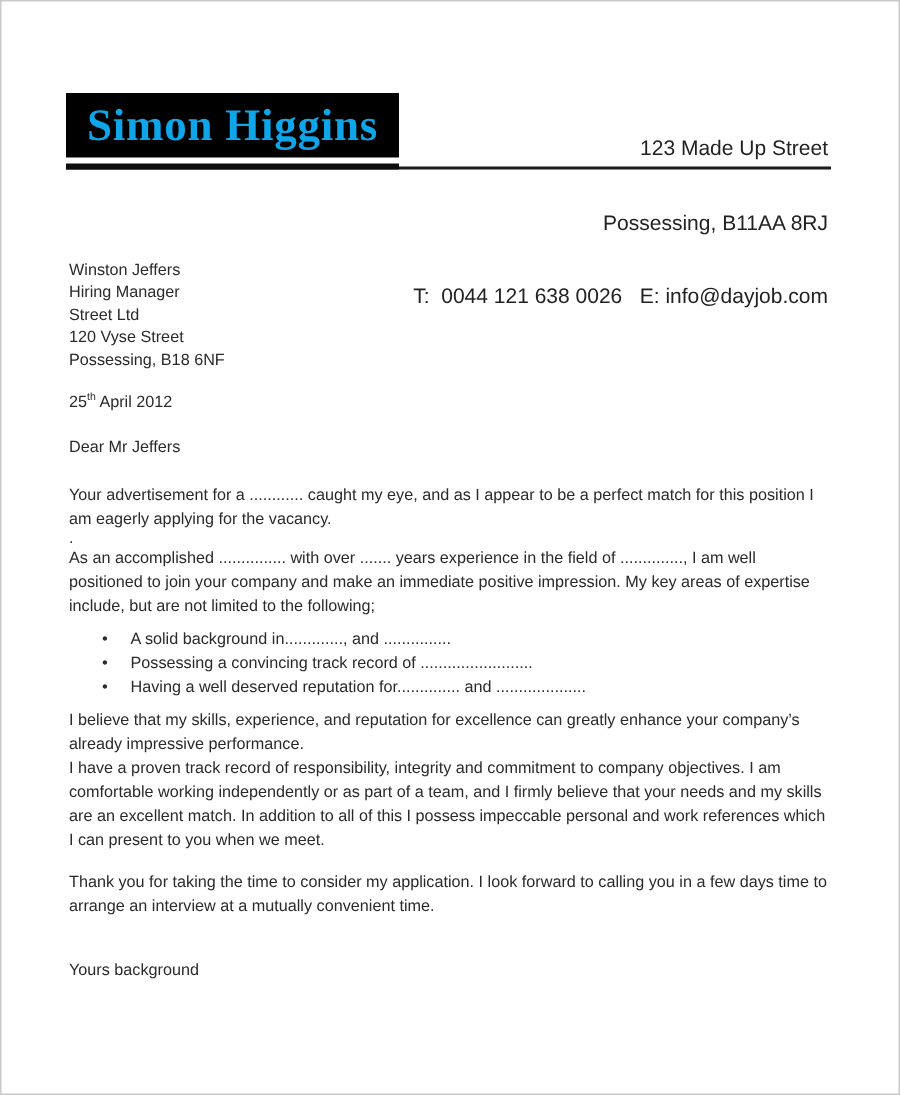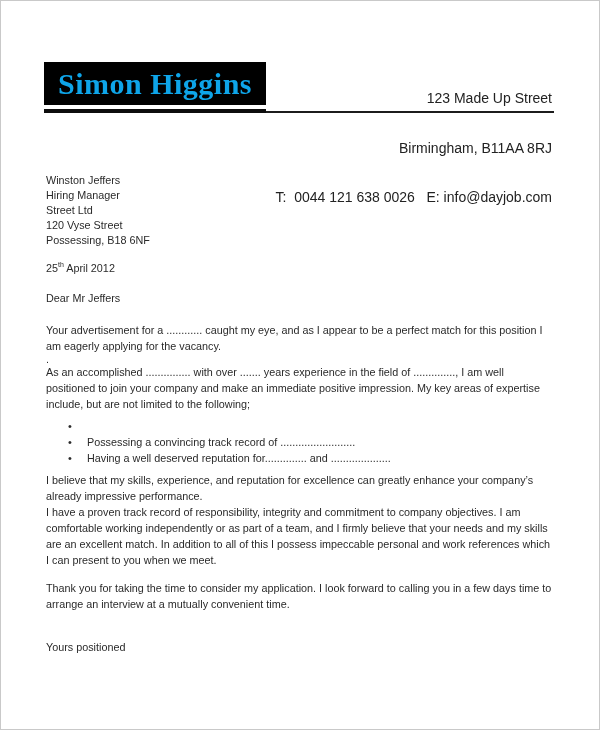--- a/index.html
+++ b/index.html
@@ -86,21 +86,21 @@
 <div class="page">
 
   <div class="name-box">
     <span>Simon Higgins</span>
   </div>
   <div class="rule-thin"></div>
   <div class="rule-thick"></div>
 
   <div class="sender-block">
     <div>123 Made Up Street</div>
-    <div>Birmingham, B11AA 8RJ</div>
+    <div>Possessing, B11AA 8RJ</div>
     <div>T:  0044 121 638 0026   E: info@dayjob.com</div>
   </div>
 
   <div class="content">
 
     <div class="recipient">
       <div>Winston Jeffers</div>
       <div>Hiring Manager</div>
       <div>Street Ltd</div>
       <div>120 Vyse Street</div>
@@ -113,33 +113,34 @@
 
     <div class="p1">Your advertisement for a ............ caught my eye, and as I appear to be a perfect match for this position I am eagerly applying for the vacancy.</div>
 
     <div class="stray-dot">.</div>
 
     <div class="p2">As an accomplished ............... with over ....... years experience in the field of .............., I am well positioned to join your company and make an immediate positive impression. My key areas of expertise include, but are not limited to the following;</div>
 
     <div class="bullet-list">
       <div class="bullet-item">
         <span class="marker"></span>
+        <span>A solid background in............., and ...............</span>
       </div>
       <div class="bullet-item">
         <span class="marker"></span>
         <span>Possessing a convincing track record of .........................</span>
       </div>
       <div class="bullet-item">
         <span class="marker"></span>
         <span>Having a well deserved reputation for.............. and ....................</span>
       </div>
     </div>
 
     <div class="p3">I believe that my skills, experience, and reputation for excellence can greatly enhance your company’s already impressive performance.</div>
 
     <div class="p4">I have a proven track record of responsibility, integrity and commitment to company objectives. I am comfortable working independently or as part of a team, and I firmly believe that your needs and my skills are an excellent match. In addition to all of this I possess impeccable personal and work references which I can present to you when we meet.</div>
 
     <div class="p5">Thank you for taking the time to consider my application. I look forward to calling you in a few days time to arrange an interview at a mutually convenient time.</div>
 
-    <div class="closing">Yours positioned</div>
+    <div class="closing">Yours background</div>
 
   </div>
 </div>
 
 </body></html>

